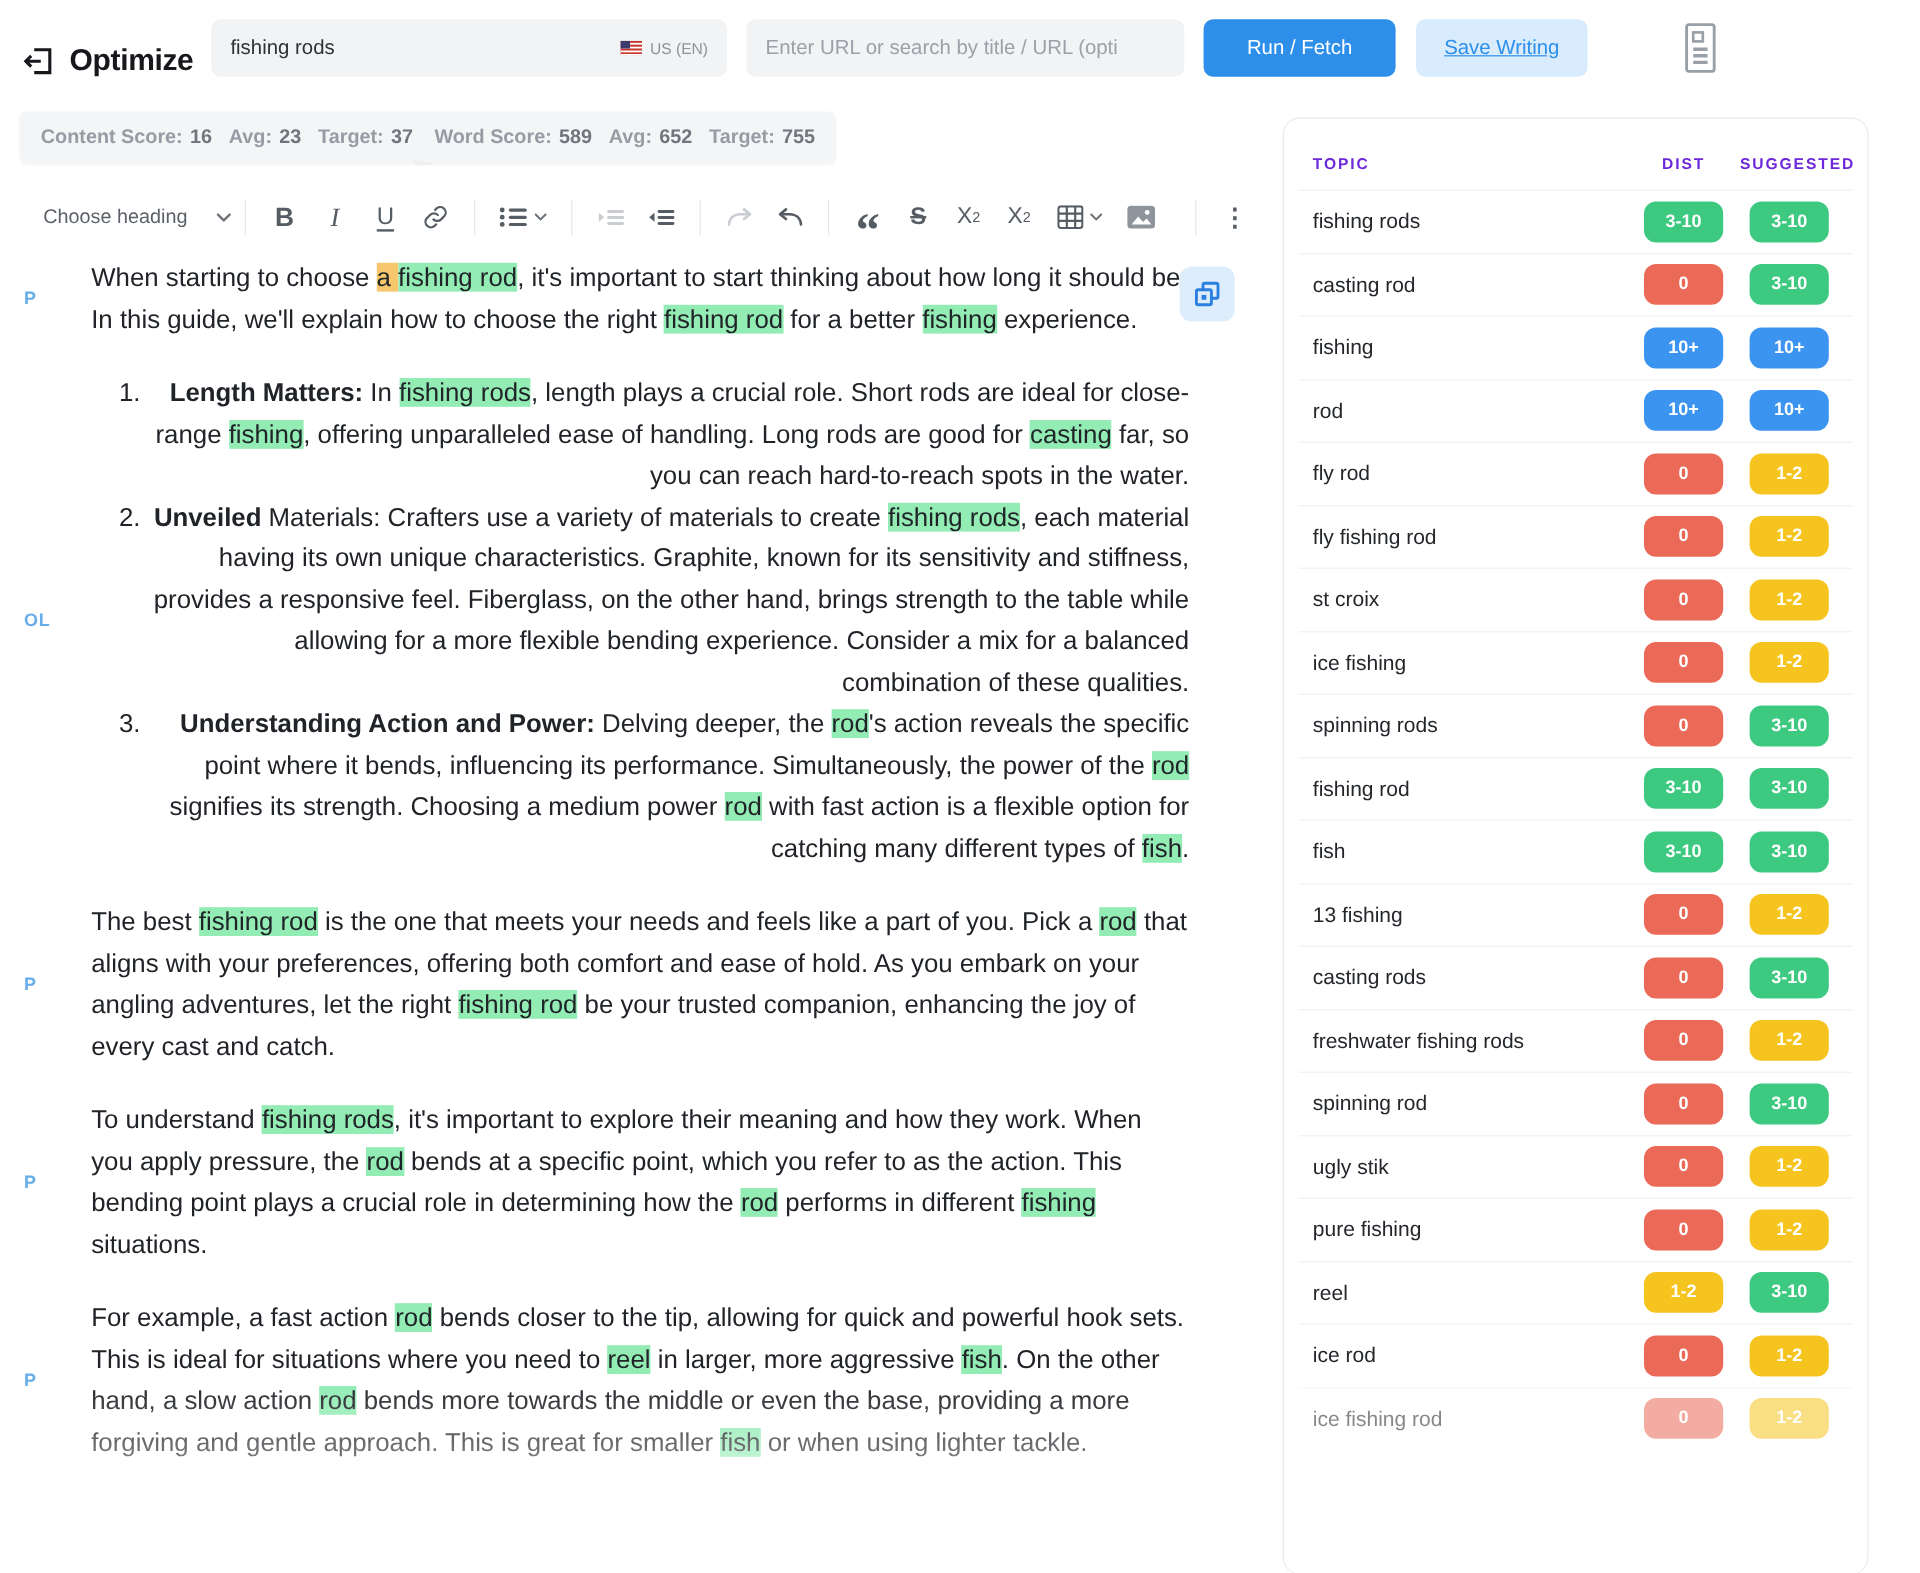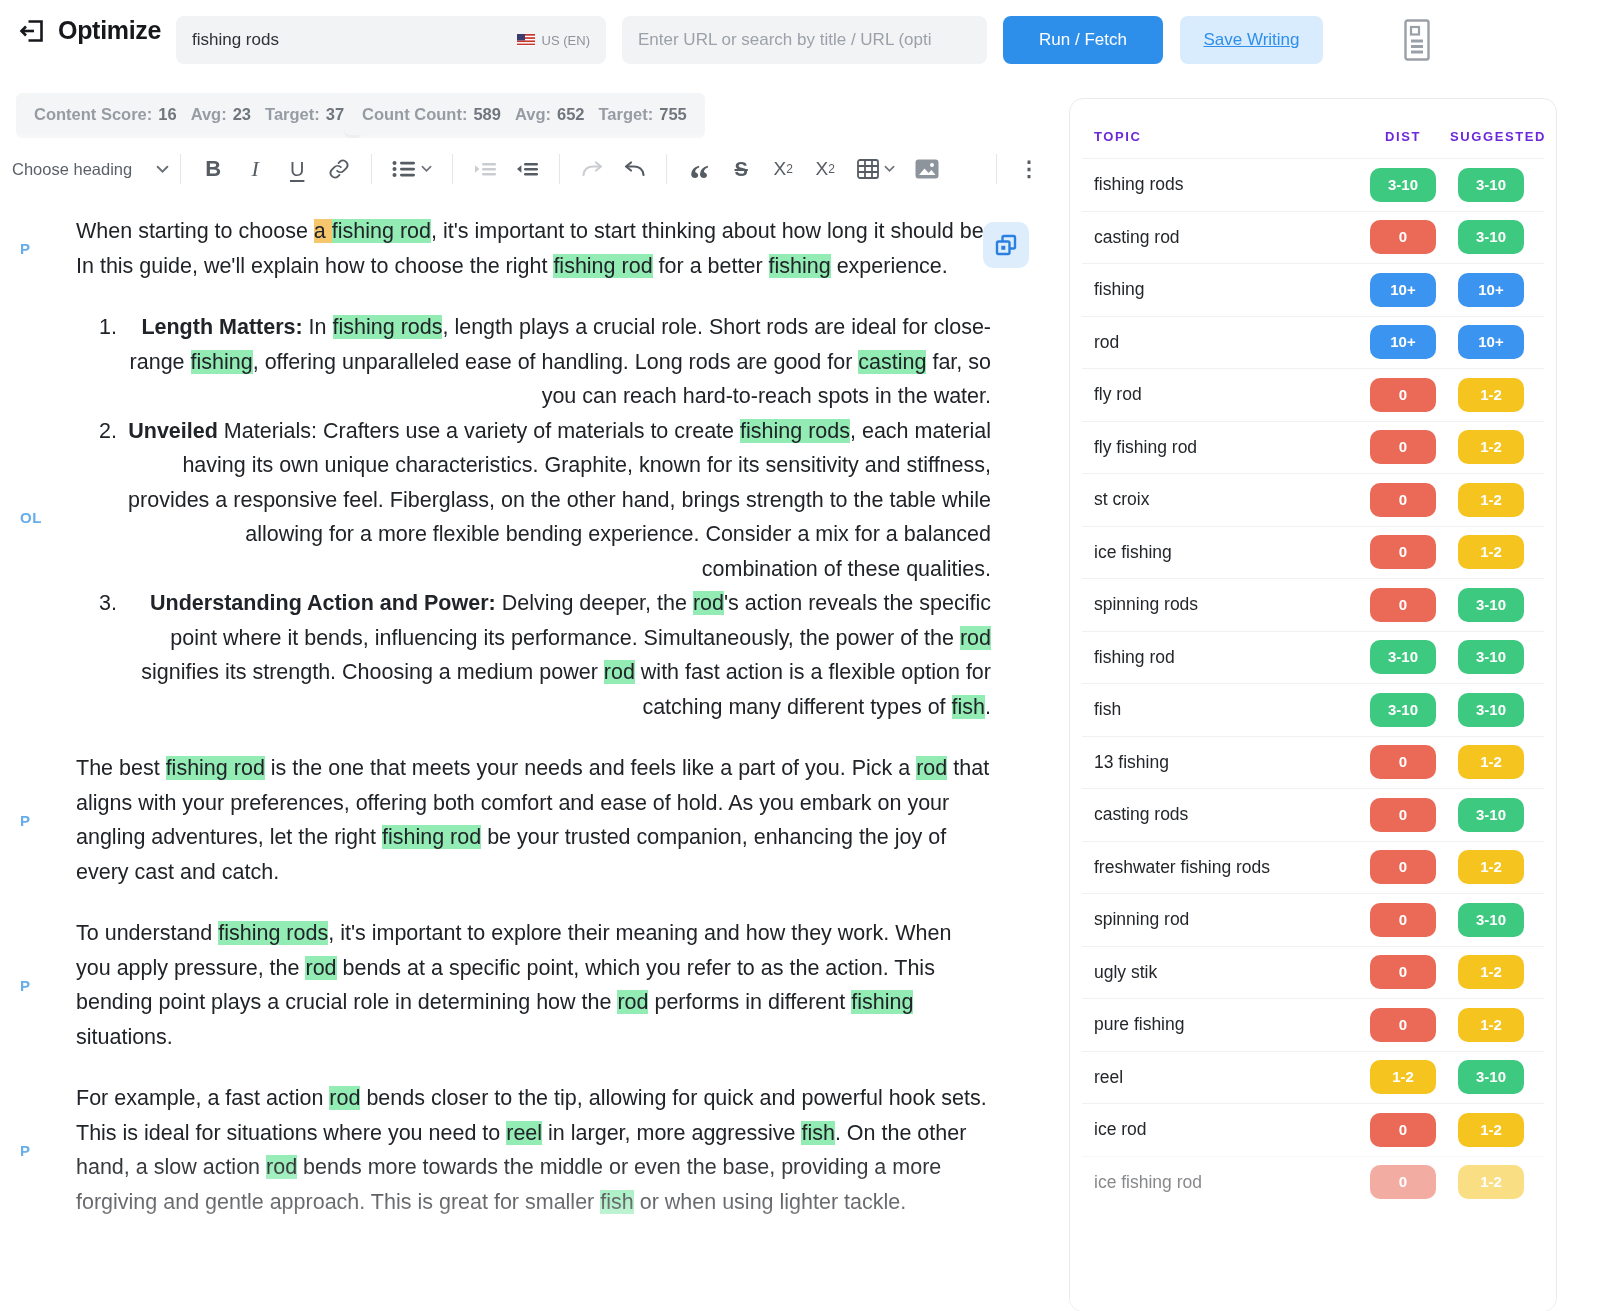--- a/index.html
+++ b/index.html
@@ -2,41 +2,41 @@
 <html><head>
 <meta charset="utf-8">
 <style>
   * { margin:0; padding:0; box-sizing:border-box; }
   html,body { background:#fff; }
   .app {
     position:relative; width:1600px; height:1311px; overflow:hidden;
     background:#fff; font-family:"Liberation Sans", sans-serif; color:#202327;
   }
   
-  .logo { position:absolute; left:18px; top:16px; display:flex; align-items:center; gap:12px; }
+  .logo { position:absolute; left:18px; top:36px; display:flex; align-items:center; gap:12px; }
   .logo-title { font-size:25px; font-weight:800; color:#16181c; letter-spacing:-.3px; }
   .field { position:absolute; top:16px; height:48px; background:#f2f3f5; border-radius:8px; display:flex; align-items:center; }
   .kw-field { left:176px; width:430px; padding:0 16px; justify-content:space-between; }
   .kw-field input { border:none; background:transparent; outline:none; font:17px "Liberation Sans",sans-serif; color:#2e3237; width:250px; }
   .locale { display:flex; align-items:center; gap:7px; color:#8d939b; font-size:13px; }
   .url-field { left:622px; width:365px; padding:0 16px; overflow:hidden; }
   .url-field input { border:none; background:transparent; outline:none; font:17px "Liberation Sans",sans-serif; color:#6f757d; width:400px; white-space:nowrap; }
   .url-field input::placeholder { color:#9ba1a9; }
   .btn { position:absolute; top:16px; height:48px; border:none; border-radius:8px; font:17px "Liberation Sans",sans-serif; cursor:pointer; }
   .btn-run { left:1003px; width:160px; background:#2e8feb; color:#fff; font-weight:400; }
   .btn-save { left:1180px; width:143px; background:#d9ecfd; color:#2e8feb;text-decoration:underline; }
   .doc-icon { position:absolute; left:1404px; top:19px; }
   
   .pill { position:absolute; top:93px; height:42px; background:#f4f5f6; border-radius:6px;
     display:flex; align-items:center; gap:14px; padding:0 18px; box-shadow:0 3px 0 rgba(0,0,0,.03); }
   .pill .lab { color:#969ca3; font-size:16.5px; font-weight:600; }
   .pill .val { color:#70767d; font-size:16.5px; font-weight:700; margin-left:-8px; }
   .pill-score { left:16px; } .pill-words { left:344px; }
   
-  .toolbar { position:absolute; left:0; top:146px; width:1050px; height:46px; display:flex; align-items:center; color:#565c63; }
+  .toolbar { position:absolute; left:0; top:158px; width:1050px; height:46px; display:flex; align-items:center; color:#565c63;padding-left:24px; }
   .tb-select { display:flex; align-items:center; gap:24px; padding-left:12px; font-size:16.5px; color:#5b6168; cursor:pointer; }
   .tb-sep { width:1px; height:30px; background:#e4e6e9; margin:0 11px; }
   .tb-btn { background:none; border:none; width:42px; height:42px; display:flex; align-items:center; justify-content:center; cursor:pointer; color:#565c63; font-family:"Liberation Sans",sans-serif; }
   .tb-bold { font-size:22px; font-weight:800; }
   .tb-italic { font-size:22px; font-style:italic; font-family:"Liberation Serif",serif; }
   .tb-under { font-size:20px; text-decoration:underline; text-underline-offset:4px; }
   .tb-quote { font-family:"Liberation Serif",serif; font-size:40px; font-weight:700; line-height:10px; padding-top:22px; }
   .tb-strike { font-size:20px; font-weight:600; text-decoration:line-through; }
   .tb-sub, .tb-sup { font-size:19px; }
   .tb-sub sub, .tb-sup sup { font-size:12px; }
@@ -125,21 +125,21 @@
 
   <div class="pill pill-score">
     <span class="lab">Content Score:</span>
     <span class="val">16</span>
     <span class="lab">Avg:</span>
     <span class="val">23</span>
     <span class="lab">Target:</span>
     <span class="val">37</span>
   </div>
   <div class="pill pill-words">
-    <span class="lab">Count Count:</span>
+    <span class="lab">Word Score:</span>
     <span class="val">589</span>
     <span class="lab">Avg:</span>
     <span class="val">652</span>
     <span class="lab">Target:</span>
     <span class="val">755</span>
   </div>
 
   <div class="toolbar">
     <div class="tb-select">
       <span>Choose heading</span>

